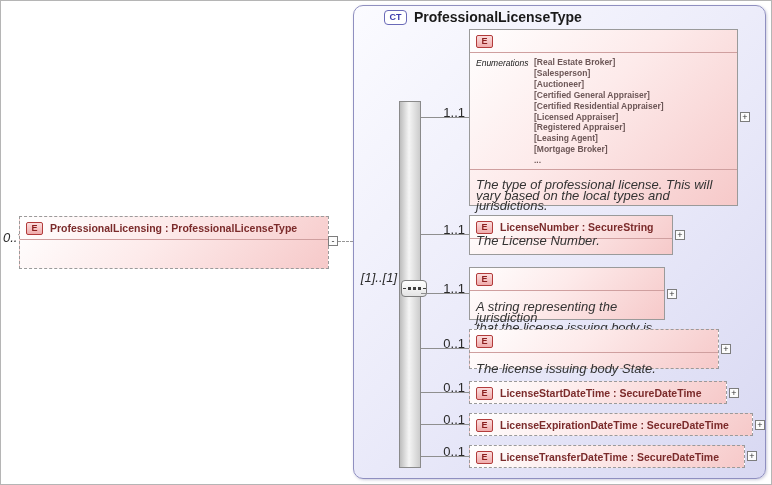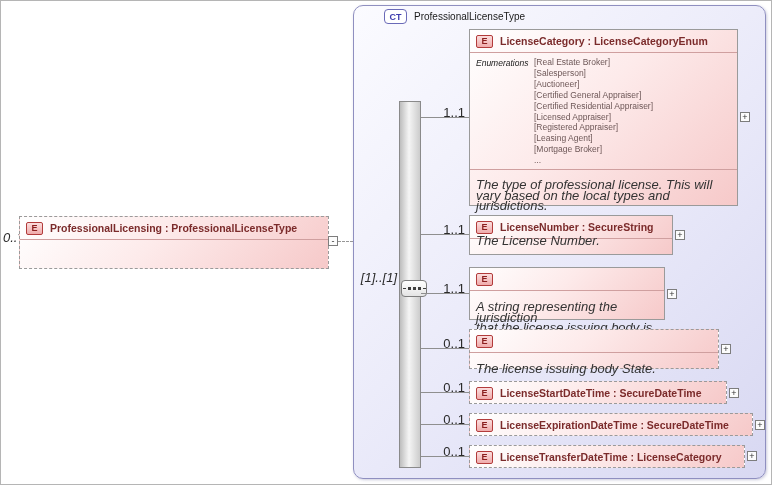--- a/index.html
+++ b/index.html
@@ -5,21 +5,21 @@
   html,body{margin:0;padding:0;background:#fff;font-family:"Liberation Sans","DejaVu Sans",sans-serif;}
   #canvas{position:relative;width:772px;height:485px;background:#ffffff;border:1px solid #b5b5b5;box-sizing:border-box;box-shadow:2px 3px 5px rgba(0,0,0,.18);overflow:hidden;}
 
   
   .ct{position:absolute;left:352px;top:4px;width:413px;height:474px;border:1px solid #8f8fc0;border-radius:10px;
       background:linear-gradient(135deg,#fbfbff 0%,#e9e9f9 55%,#d8d8f2 100%);box-sizing:border-box;
       box-shadow:1px 1px 3px rgba(80,80,140,.3);}
   .ct-header{position:absolute;left:360px;top:8px;display:flex;align-items:center;gap:7px;padding-left:23px;}
   .ct-badge{width:23px;height:15px;border:1px solid #6a6ab8;border-radius:4px;background:#fff;color:#3d3dae;
       font-size:9px;font-weight:bold;display:flex;align-items:center;justify-content:center;box-sizing:border-box;}
-  .ct-title{font-size:10px;font-weight:normal;color:#1a1a1a;}
+  .ct-title{font-size:14px;font-weight:bold;color:#1a1a1a;}
 
   
   .seq-bar{position:absolute;left:398px;top:100px;width:22px;height:367px;border:1px solid #8a8a8a;box-sizing:border-box;
       background:linear-gradient(to right,#bdbdbd 0%,#f5f5f5 45%,#cccccc 100%);}
   .seq-icon{position:absolute;left:400px;top:279px;width:26px;height:17px;border:1px solid #7d7d7d;border-radius:4px;
       background:linear-gradient(#ffffff,#e4e4e4);display:flex;align-items:center;justify-content:center;gap:2px;box-sizing:border-box;}
   .seq-dot{width:3px;height:3px;background:#3d3d3d;}
   .seq-seg{width:3px;height:1px;background:#3d3d3d;}
 
   
@@ -27,21 +27,21 @@
       background:linear-gradient(135deg,#ffffff 0%,#fdeaea 45%,#f6c9c9 100%);}
   .el-box.optional{border-style:dashed;}
   .el-header{position:absolute;left:0;top:0;right:0;height:22px;display:flex;align-items:center;gap:7px;padding-left:6px;white-space:nowrap;}
   .e-icon{flex:0 0 auto;width:17px;height:13px;border:1px solid #b23b3b;border-radius:2px;
       background:linear-gradient(to bottom,#fbdede,#efabab);color:#8b1f1f;font-size:9px;font-weight:bold;
       display:flex;align-items:center;justify-content:center;box-sizing:border-box;}
   .el-label{font-size:10.5px;font-weight:bold;color:#7b2b2b;}
   .divider{position:absolute;left:0;right:0;height:1px;background:#cf9f9f;}
   .facet-label{position:absolute;font-size:8.5px;font-style:italic;color:#1a1a1a;}
   .enum-list{position:absolute;font-size:8.5px;line-height:10.9px;color:#6d5757;}
-  .enum-list span{display:block;}
+  .enum-list span{display:block;font-weight:bold;}
   .annot{position:absolute;font-size:13px;font-style:italic;color:#333;line-height:10.5px;white-space:pre-line;margin-top:8px;}
 
   
   .occ{position:absolute;font-size:13px;color:#2a2a2a;}
   .occ.it{font-style:italic;}
   .occ.r{text-align:right;}
   .hline{position:absolute;height:1px;background:#8f8f8f;}
   .dline{position:absolute;height:0;border-top:1px dashed #979797;}
   .handle{position:absolute;width:10px;height:10px;border:1px solid #7d7d7d;background:#fcfcfc;box-sizing:border-box;
       font-size:9px;line-height:8px;text-align:center;color:#333;}
@@ -79,21 +79,20 @@
   <div class="occ r" style="left:424px;top:221px;width:40px;">1..1</div>
   <div class="occ r" style="left:424px;top:280px;width:40px;">1..1</div>
   <div class="occ r" style="left:424px;top:335px;width:40px;">0..1</div>
   <div class="occ r" style="left:424px;top:379px;width:40px;">0..1</div>
   <div class="occ r" style="left:424px;top:411px;width:40px;">0..1</div>
   <div class="occ r" style="left:424px;top:443px;width:40px;">0..1</div>
 
   <div class="el-box" style="left:468px;top:28px;width:269px;height:177px;">
     <div class="el-header">
       <span class="e-icon">E</span>
-      <span class="el-label">LicenseCategory : LicenseCategoryEnum</span>
     </div>
     <div class="divider" style="top:22px;"></div>
     <div class="facet-label" style="left:6px;top:28px;">Enumerations</div>
     <div class="enum-list" style="left:64px;top:27px;">
       <span>[Real Estate Broker]</span>
       <span>[Salesperson]</span>
       <span>[Auctioneer]</span>
       <span>[Certified General Appraiser]</span>
       <span>[Certified Residential Appraiser]</span>
       <span>[Licensed Appraiser]</span>
@@ -150,21 +149,21 @@
     <div class="el-header">
       <span class="e-icon">E</span>
       <span class="el-label">LicenseExpirationDateTime : SecureDateTime</span>
     </div>
   </div>
   <div class="handle" style="left:754px;top:419px;">+</div>
 
   <div class="el-box optional" style="left:468px;top:444px;width:276px;height:23px;">
     <div class="el-header">
       <span class="e-icon">E</span>
-      <span class="el-label">LicenseTransferDateTime : LicenseCategory</span>
+      <span class="el-label">LicenseTransferDateTime : SecureDateTime</span>
     </div>
   </div>
   <div class="handle" style="left:746px;top:450px;">+</div>
 
   <div class="occ it" style="left:2px;top:229px;">0..*</div>
   <div class="el-box optional" style="left:18px;top:215px;width:310px;height:53px;">
     <div class="el-header">
       <span class="e-icon">E</span>
       <span class="el-label">ProfessionalLicensing : ProfessionalLicenseType</span>
     </div>

